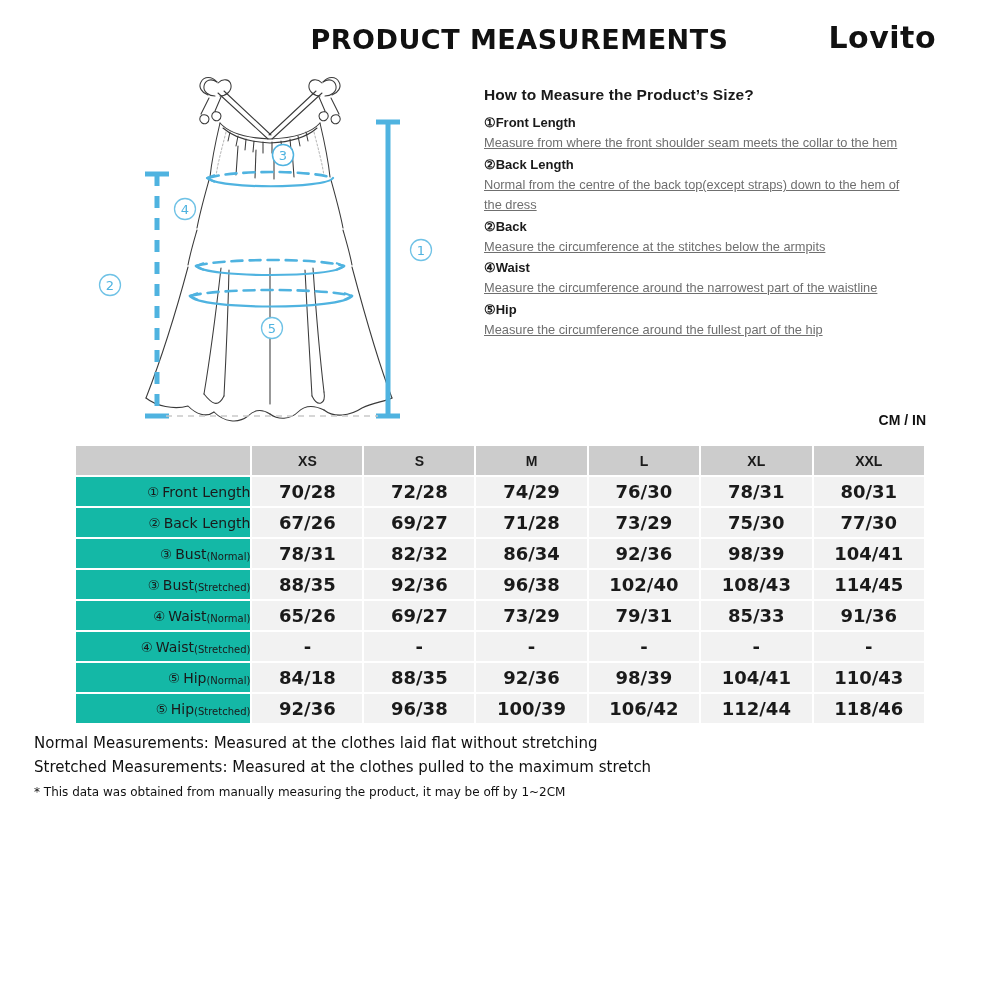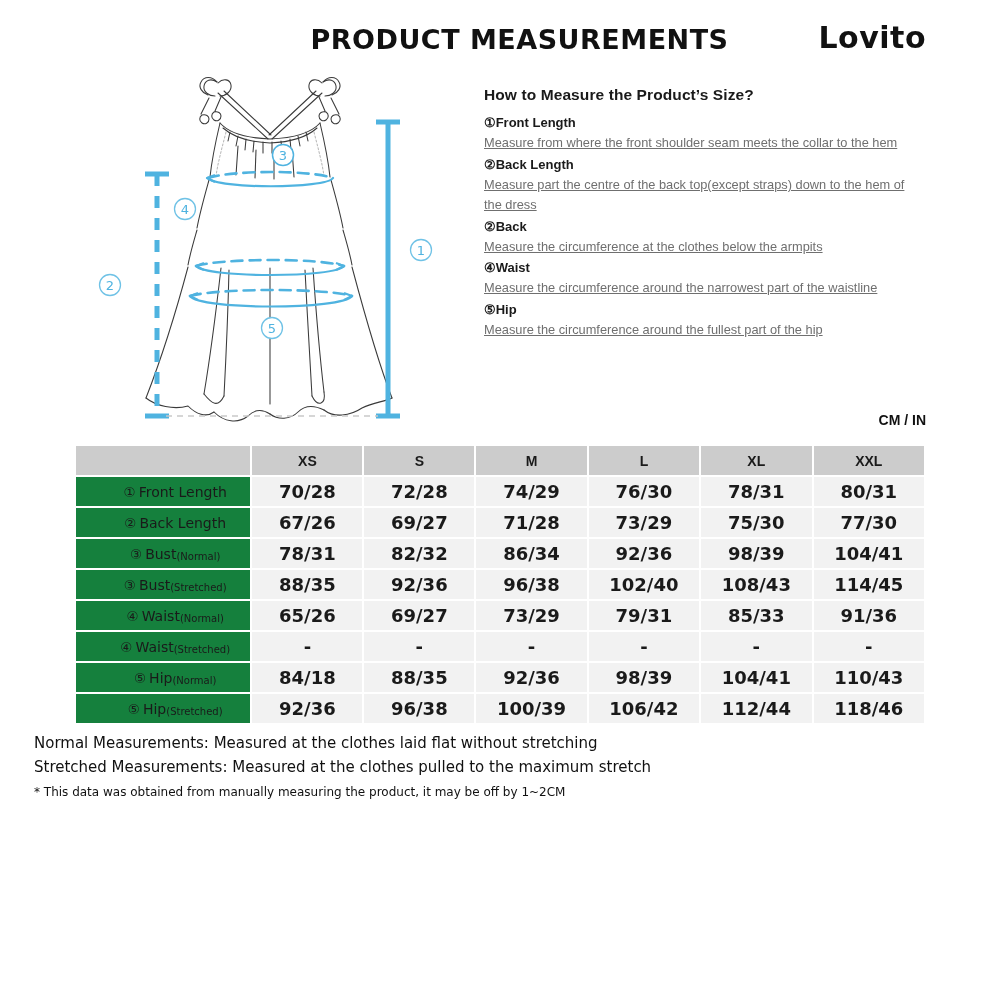--- a/index.html
+++ b/index.html
@@ -35,21 +35,21 @@
     text-align: center;
     font-size: 27px;
     font-weight: 800;
     letter-spacing: 0.5px;
     color: #111111;
     font-family: "DejaVu Sans", sans-serif;
     padding-left: 39px;
   }
   .brand {
     position: absolute;
-    right: 74px;
+    right: 64px;
     top: -4px;
     font-size: 30px;
     font-weight: 700;
     color: #111111;
     letter-spacing: 0.5px;
     font-family: "DejaVu Sans", sans-serif;
   }
 
   
   .illustration {
@@ -121,25 +121,25 @@
   }
   .size-table th.size-head {
     background: #cccccc;
     font-size: 14px;
     font-weight: 700;
     color: #1a1a1a;
     text-align: center;
     width: 112px;
   }
   .size-table td.row-label {
-    background: #15803d;
+    background: #14b8a6;
     font-size: 14px;
     font-weight: 400;
     color: #1a1a1a;
-    text-align: center;
+    text-align: right;
     padding-left: 24px;
     white-space: nowrap;
     font-family: "DejaVu Sans", sans-serif;
   }
   .size-table td.row-label .circ {
     font-size: 13.5px;
     margin-right: 3px;
   }
   .size-table td.row-label .sub {
     font-size: 10px;
@@ -315,25 +315,25 @@
 
   <div class="instructions">
     <div class="instr-title">How to Measure the Product’s Size?</div>
 
     <div>
       <div class="instr-term">①Front Length</div>
       <div class="instr-desc">Measure from where the front shoulder seam meets the collar to the hem</div>
     </div>
     <div>
       <div class="instr-term">②Back Length</div>
-      <div class="instr-desc">Measure part the centre of the back top(except straps) down to the hem of the dress</div>
+      <div class="instr-desc">Normal from the centre of the back top(except straps) down to the hem of the dress</div>
     </div>
     <div>
       <div class="instr-term">②Back</div>
-      <div class="instr-desc">Measure the circumference at the clothes below the armpits</div>
+      <div class="instr-desc">Measure the circumference at the stitches below the armpits</div>
     </div>
     <div>
       <div class="instr-term">④Waist</div>
       <div class="instr-desc">Measure the circumference around the narrowest part of the waistline</div>
     </div>
     <div>
       <div class="instr-term">⑤Hip</div>
       <div class="instr-desc">Measure the circumference around the fullest part of the hip</div>
     </div>
   </div>

